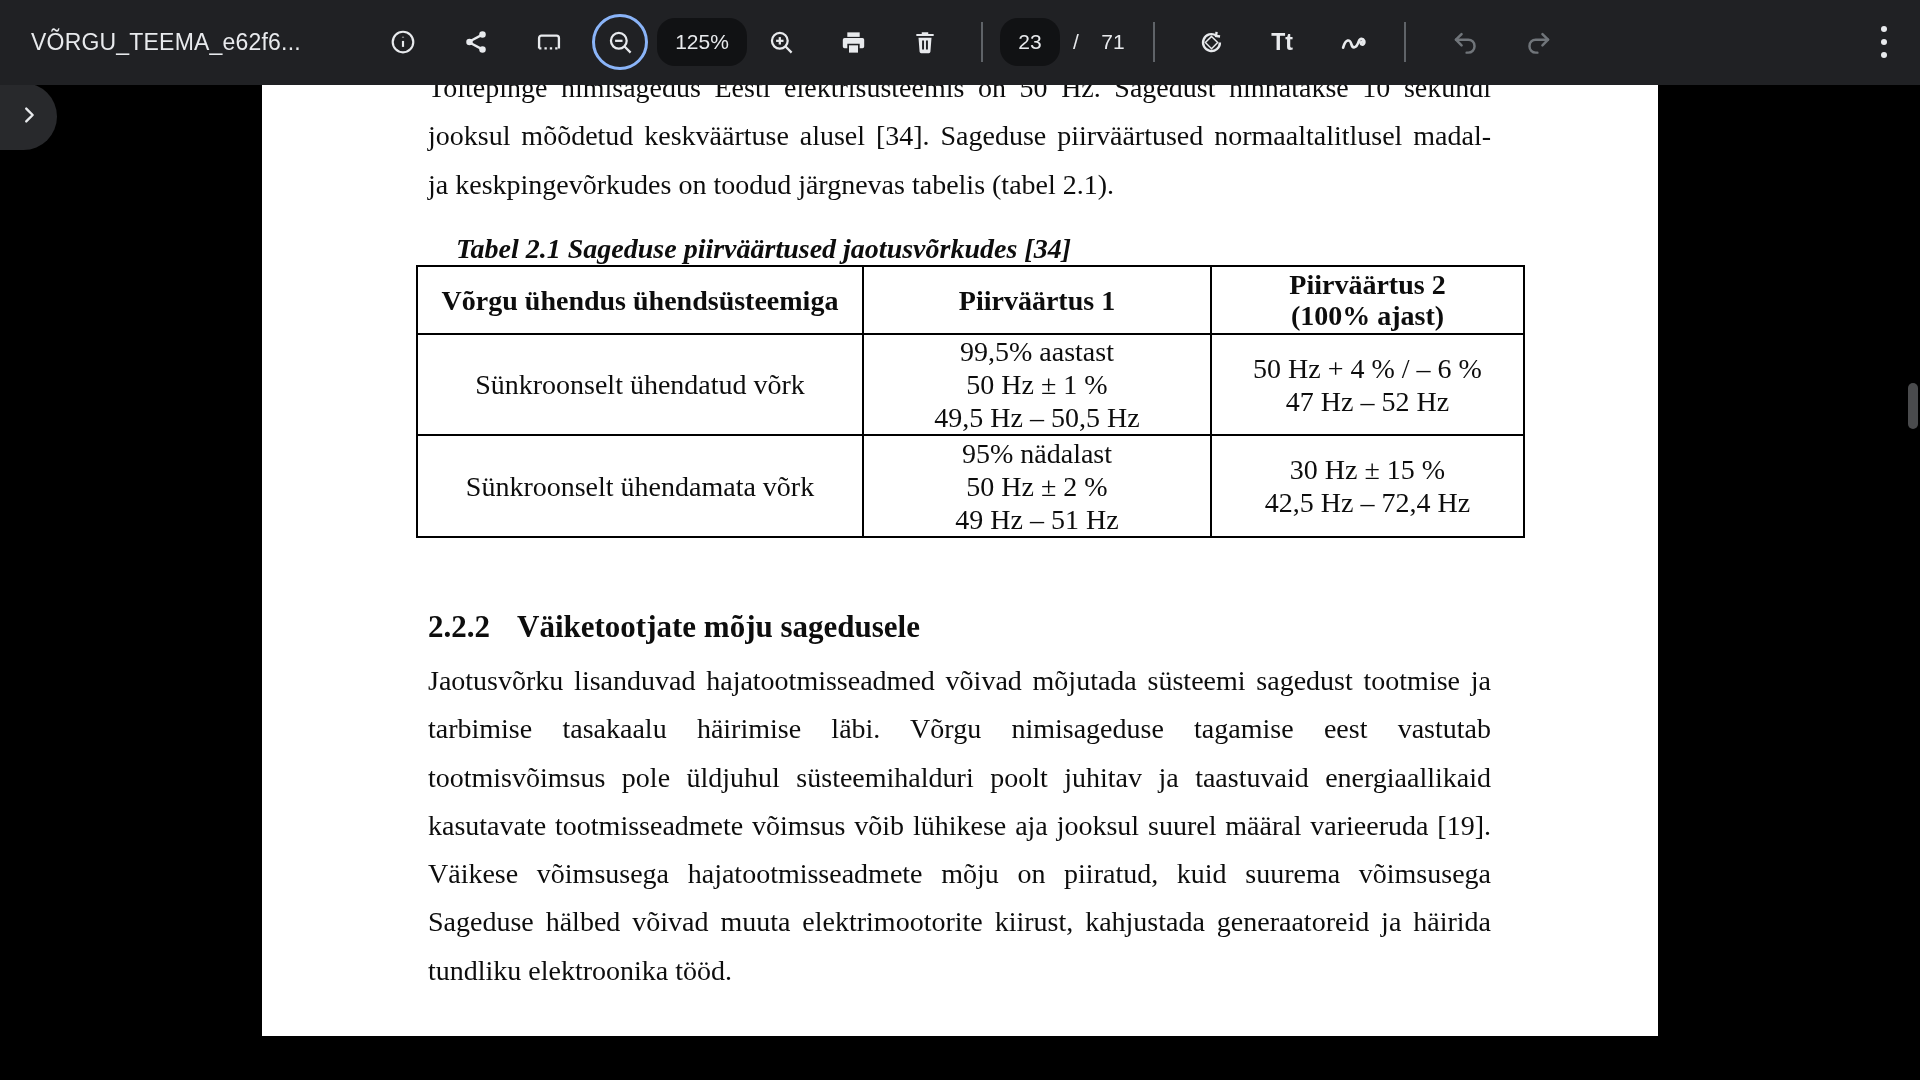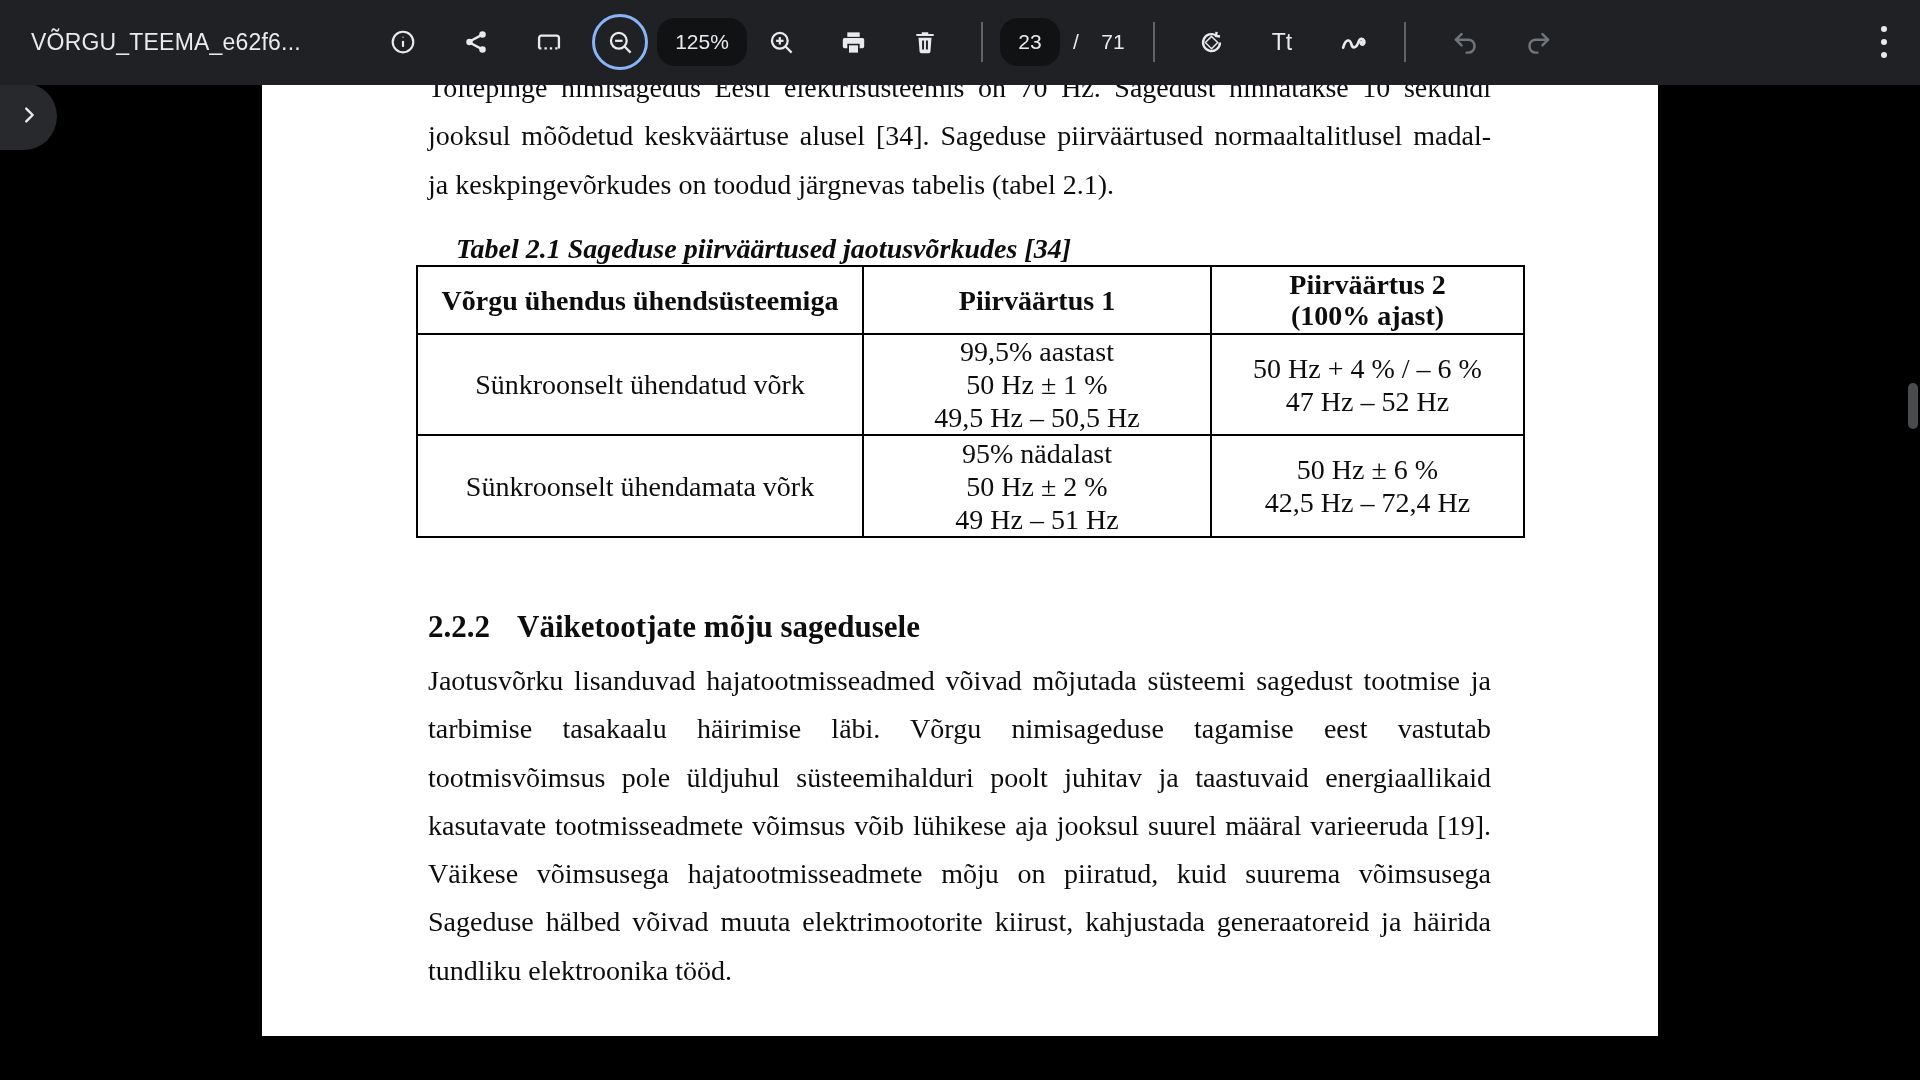--- a/index.html
+++ b/index.html
@@ -13,21 +13,21 @@
   .tb-btn{position:absolute;top:18px;width:48px;height:48px;display:flex;align-items:center;
           justify-content:center;cursor:pointer;}
   .tb-btn svg{display:block;}
   .tb-div{position:absolute;top:22px;width:2px;height:40px;background:#5f6368;}
   .pill{position:absolute;top:18px;height:48px;background:#111214;border-radius:18px;color:#e8eaed;
         display:flex;align-items:center;justify-content:center;font-size:21px;}
   .tb-text{position:absolute;top:18px;height:48px;display:flex;align-items:center;justify-content:center;
            color:#e8eaed;font-size:21px;}
   #zoomRing{position:absolute;left:592px;top:14px;width:50px;height:50px;border:3px solid #8ab4f8;
             border-radius:50%;pointer-events:none;}
-  .tt-label{color:#e8eaed;font-size:23px;font-weight:normal;letter-spacing:0;}
+  .tt-label{color:#e8eaed;font-size:23px;font-weight:bold;letter-spacing:0;}
   .kebab span{display:block;width:6px;height:6px;border-radius:50%;background:#e8eaed;margin:3.5px 0;}
 
   
   #panelTab{position:absolute;left:0;top:83px;width:57px;height:67px;background:#28292c;
             border-radius:0 34px 34px 0;display:flex;align-items:center;justify-content:center;
             cursor:pointer;z-index:4;}
 
   
   #scrollThumb{position:absolute;left:1908px;top:383px;width:10px;height:46px;border-radius:5px;
                background:#4a4b4d;z-index:6;cursor:pointer;}
@@ -193,21 +193,21 @@
     <span>
       <svg width="22" height="22" viewBox="0 0 24 24" fill="none" stroke="#e8eaed" stroke-width="2.6" stroke-linecap="round" stroke-linejoin="round">
         <path d="M9 5 L16 12 L9 19"></path>
       </svg>
     </span>
   </div>
 
   <div id="page">
 
     <div class="doc-col" id="introBlock">
-      <div class="line j">Toitepinge nimisagedus Eesti elektrisüsteemis on 70 Hz. Sagedust hinnatakse 10 sekundi</div>
+      <div class="line j">Toitepinge nimisagedus Eesti elektrisüsteemis on 50 Hz. Sagedust hinnatakse 10 sekundi</div>
       <div class="line j">jooksul mõõdetud keskväärtuse alusel [34]. Sageduse piirväärtused normaaltalitlusel madal-</div>
       <div class="line">ja keskpingevõrkudes on toodud järgnevas tabelis (tabel 2.1).</div>
     </div>
 
     <div id="captionLine">Tabel 2.1 Sageduse piirväärtused jaotusvõrkudes [34]</div>
 
     <table id="freqTable">
       <colgroup>
           <col style="width:446px">
           <col style="width:348px">
@@ -235,21 +235,21 @@
         </td>
       </tr>
       <tr>
         <td style="height:100px">Sünkroonselt ühendamata võrk</td>
         <td>
           <div>95% nädalast</div>
           <div>50 Hz ± 2 %</div>
           <div>49 Hz – 51 Hz</div>
         </td>
         <td>
-          <div>50 Hz ± 6 %</div>
+          <div>30 Hz ± 15 %</div>
           <div>42,5 Hz – 72,4 Hz</div>
         </td>
       </tr>
     </tbody>
       </table>
 
     <div id="sectionHeading">
       <span class="num">2.2.2</span><span>Väiketootjate mõju sagedusele</span>
     </div>
 

